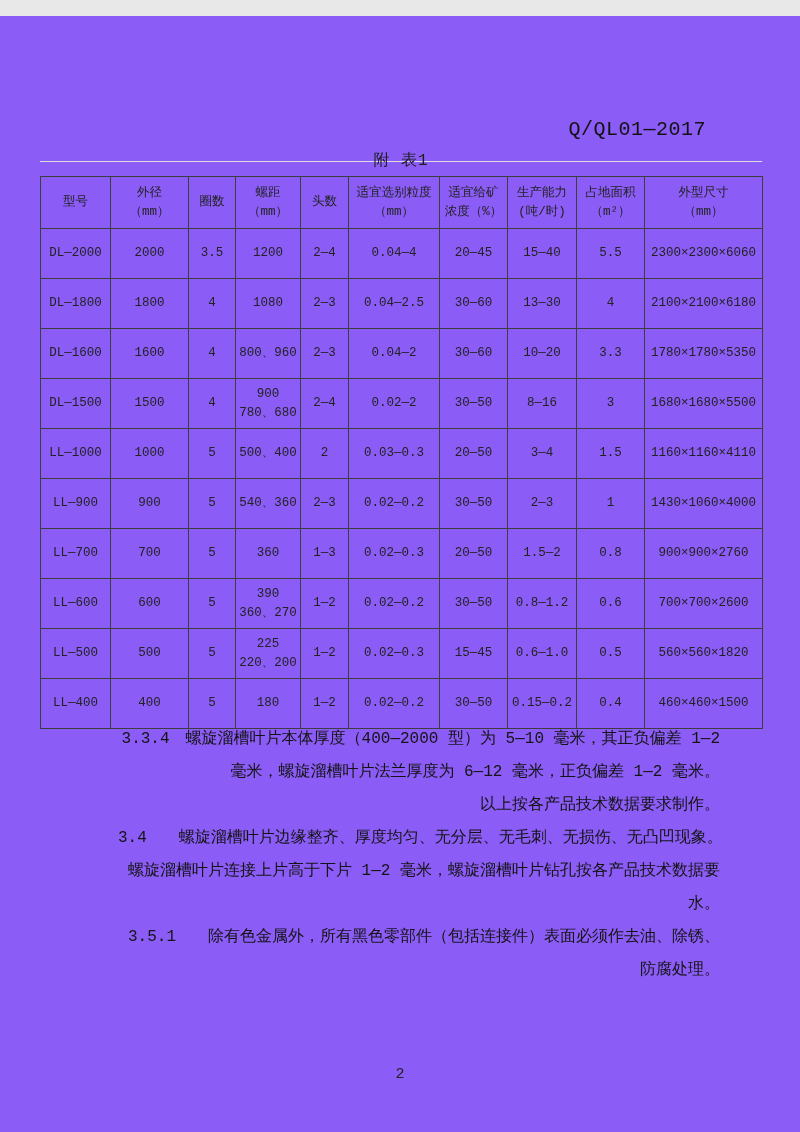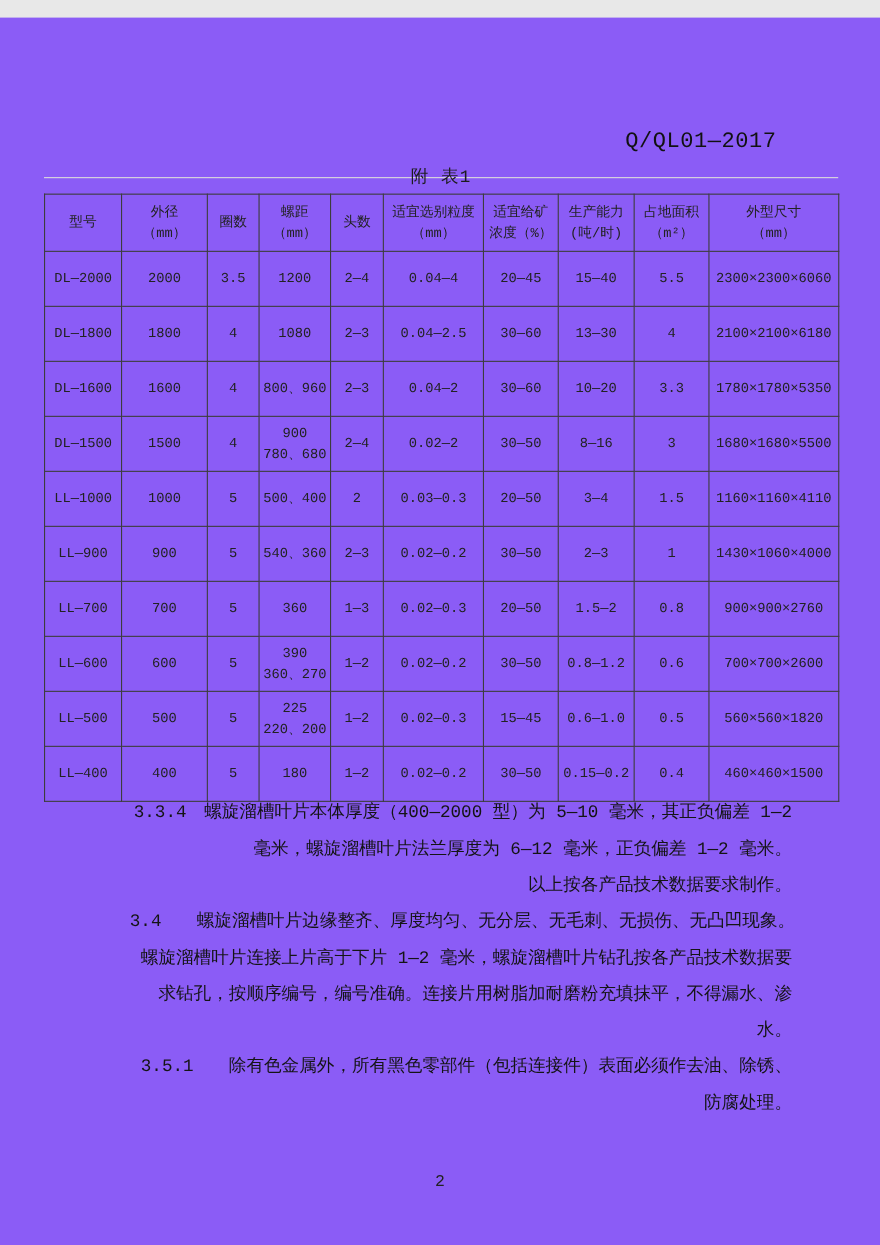--- a/index.html
+++ b/index.html
@@ -224,21 +224,20 @@
         </tr>
       </tbody>
   </table>
 
   <div class="body-text">
       <div class="line indent-num">3.3.4　螺旋溜槽叶片本体厚度（400—2000 型）为 5—10 毫米，其正负偏差 1—2</div>
       <div class="line indent-none">毫米，螺旋溜槽叶片法兰厚度为 6—12 毫米，正负偏差 1—2 毫米。</div>
       <div class="line indent-big">以上按各产品技术数据要求制作。</div>
       <div class="line indent-num">3.4　　螺旋溜槽叶片边缘整齐、厚度均匀、无分层、无毛刺、无损伤、无凸凹现象。</div>
       <div class="line indent-none">螺旋溜槽叶片连接上片高于下片 1—2 毫米，螺旋溜槽叶片钻孔按各产品技术数据要</div>
-      <div class="line indent-none">求钻孔，按顺序编号，编号准确。连接片用树脂加耐磨粉充填抹平，不得漏水、渗</div>
       <div class="line indent-none">水。</div>
       <div class="line indent-num">3.5.1　　除有色金属外，所有黑色零部件（包括连接件）表面必须作去油、除锈、</div>
       <div class="line indent-none">防腐处理。</div>
     </div>
 
   <div class="page-number">2</div>
 
 </div>
 
 </body></html>

